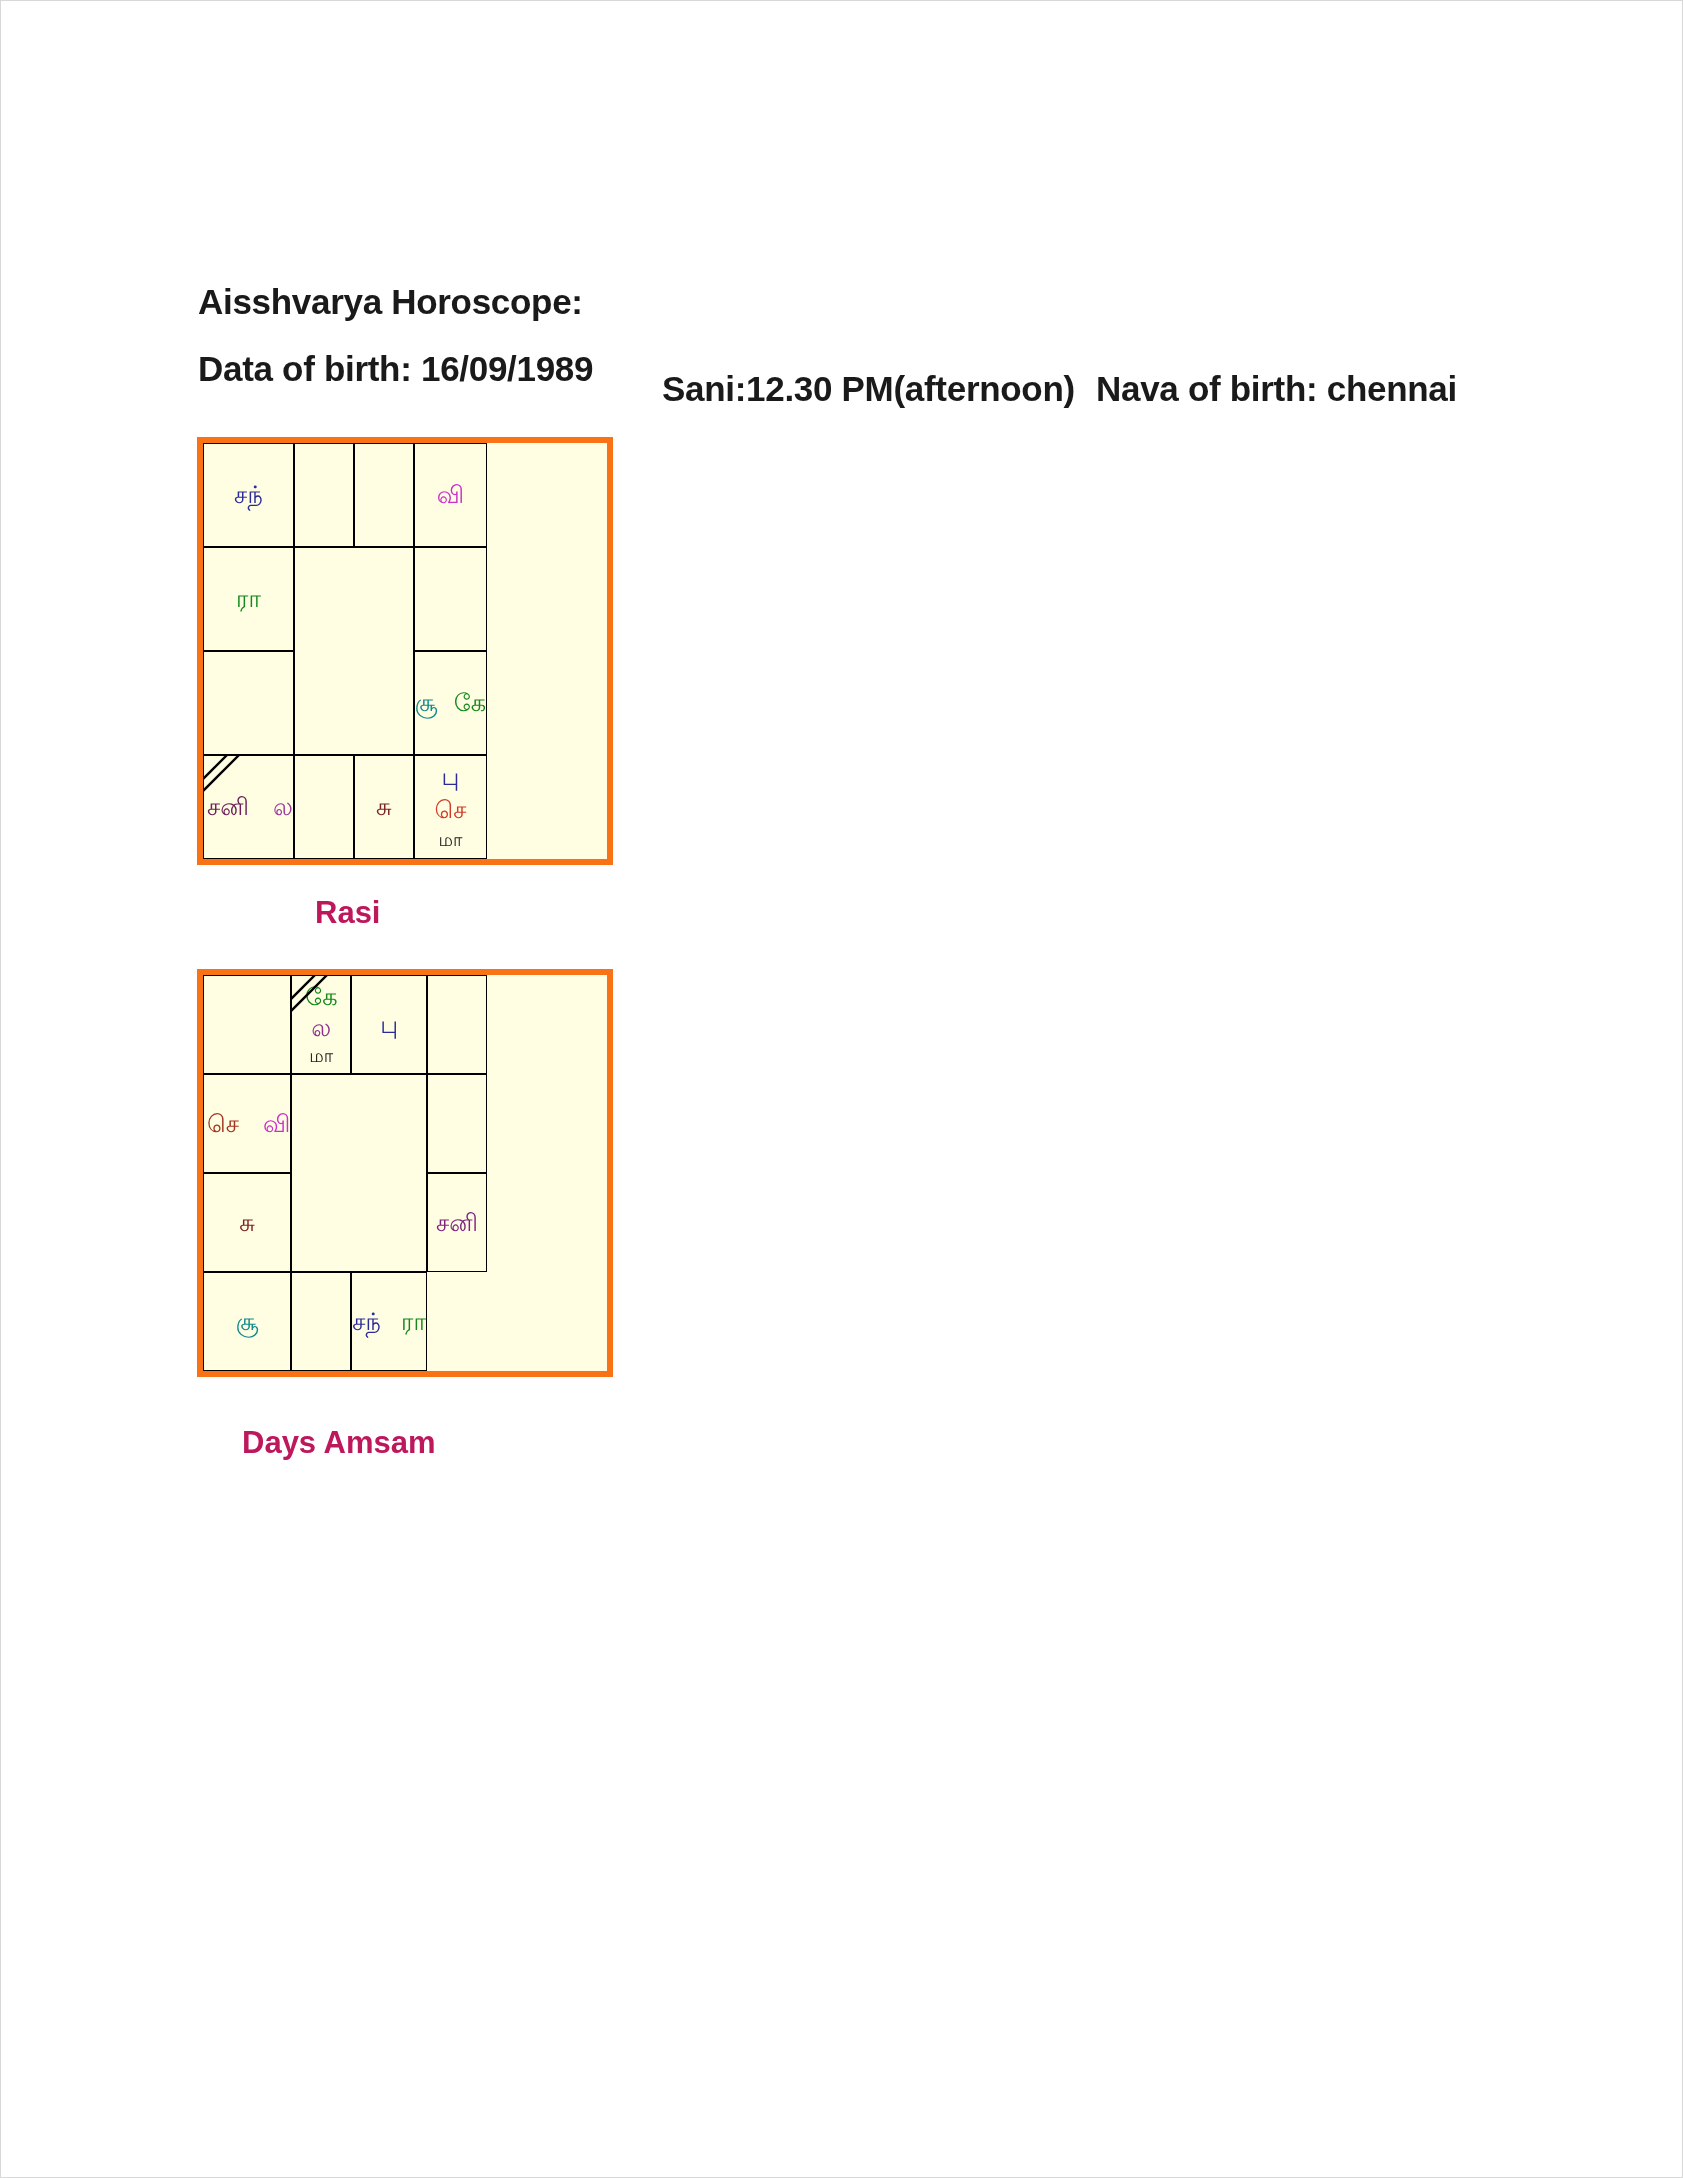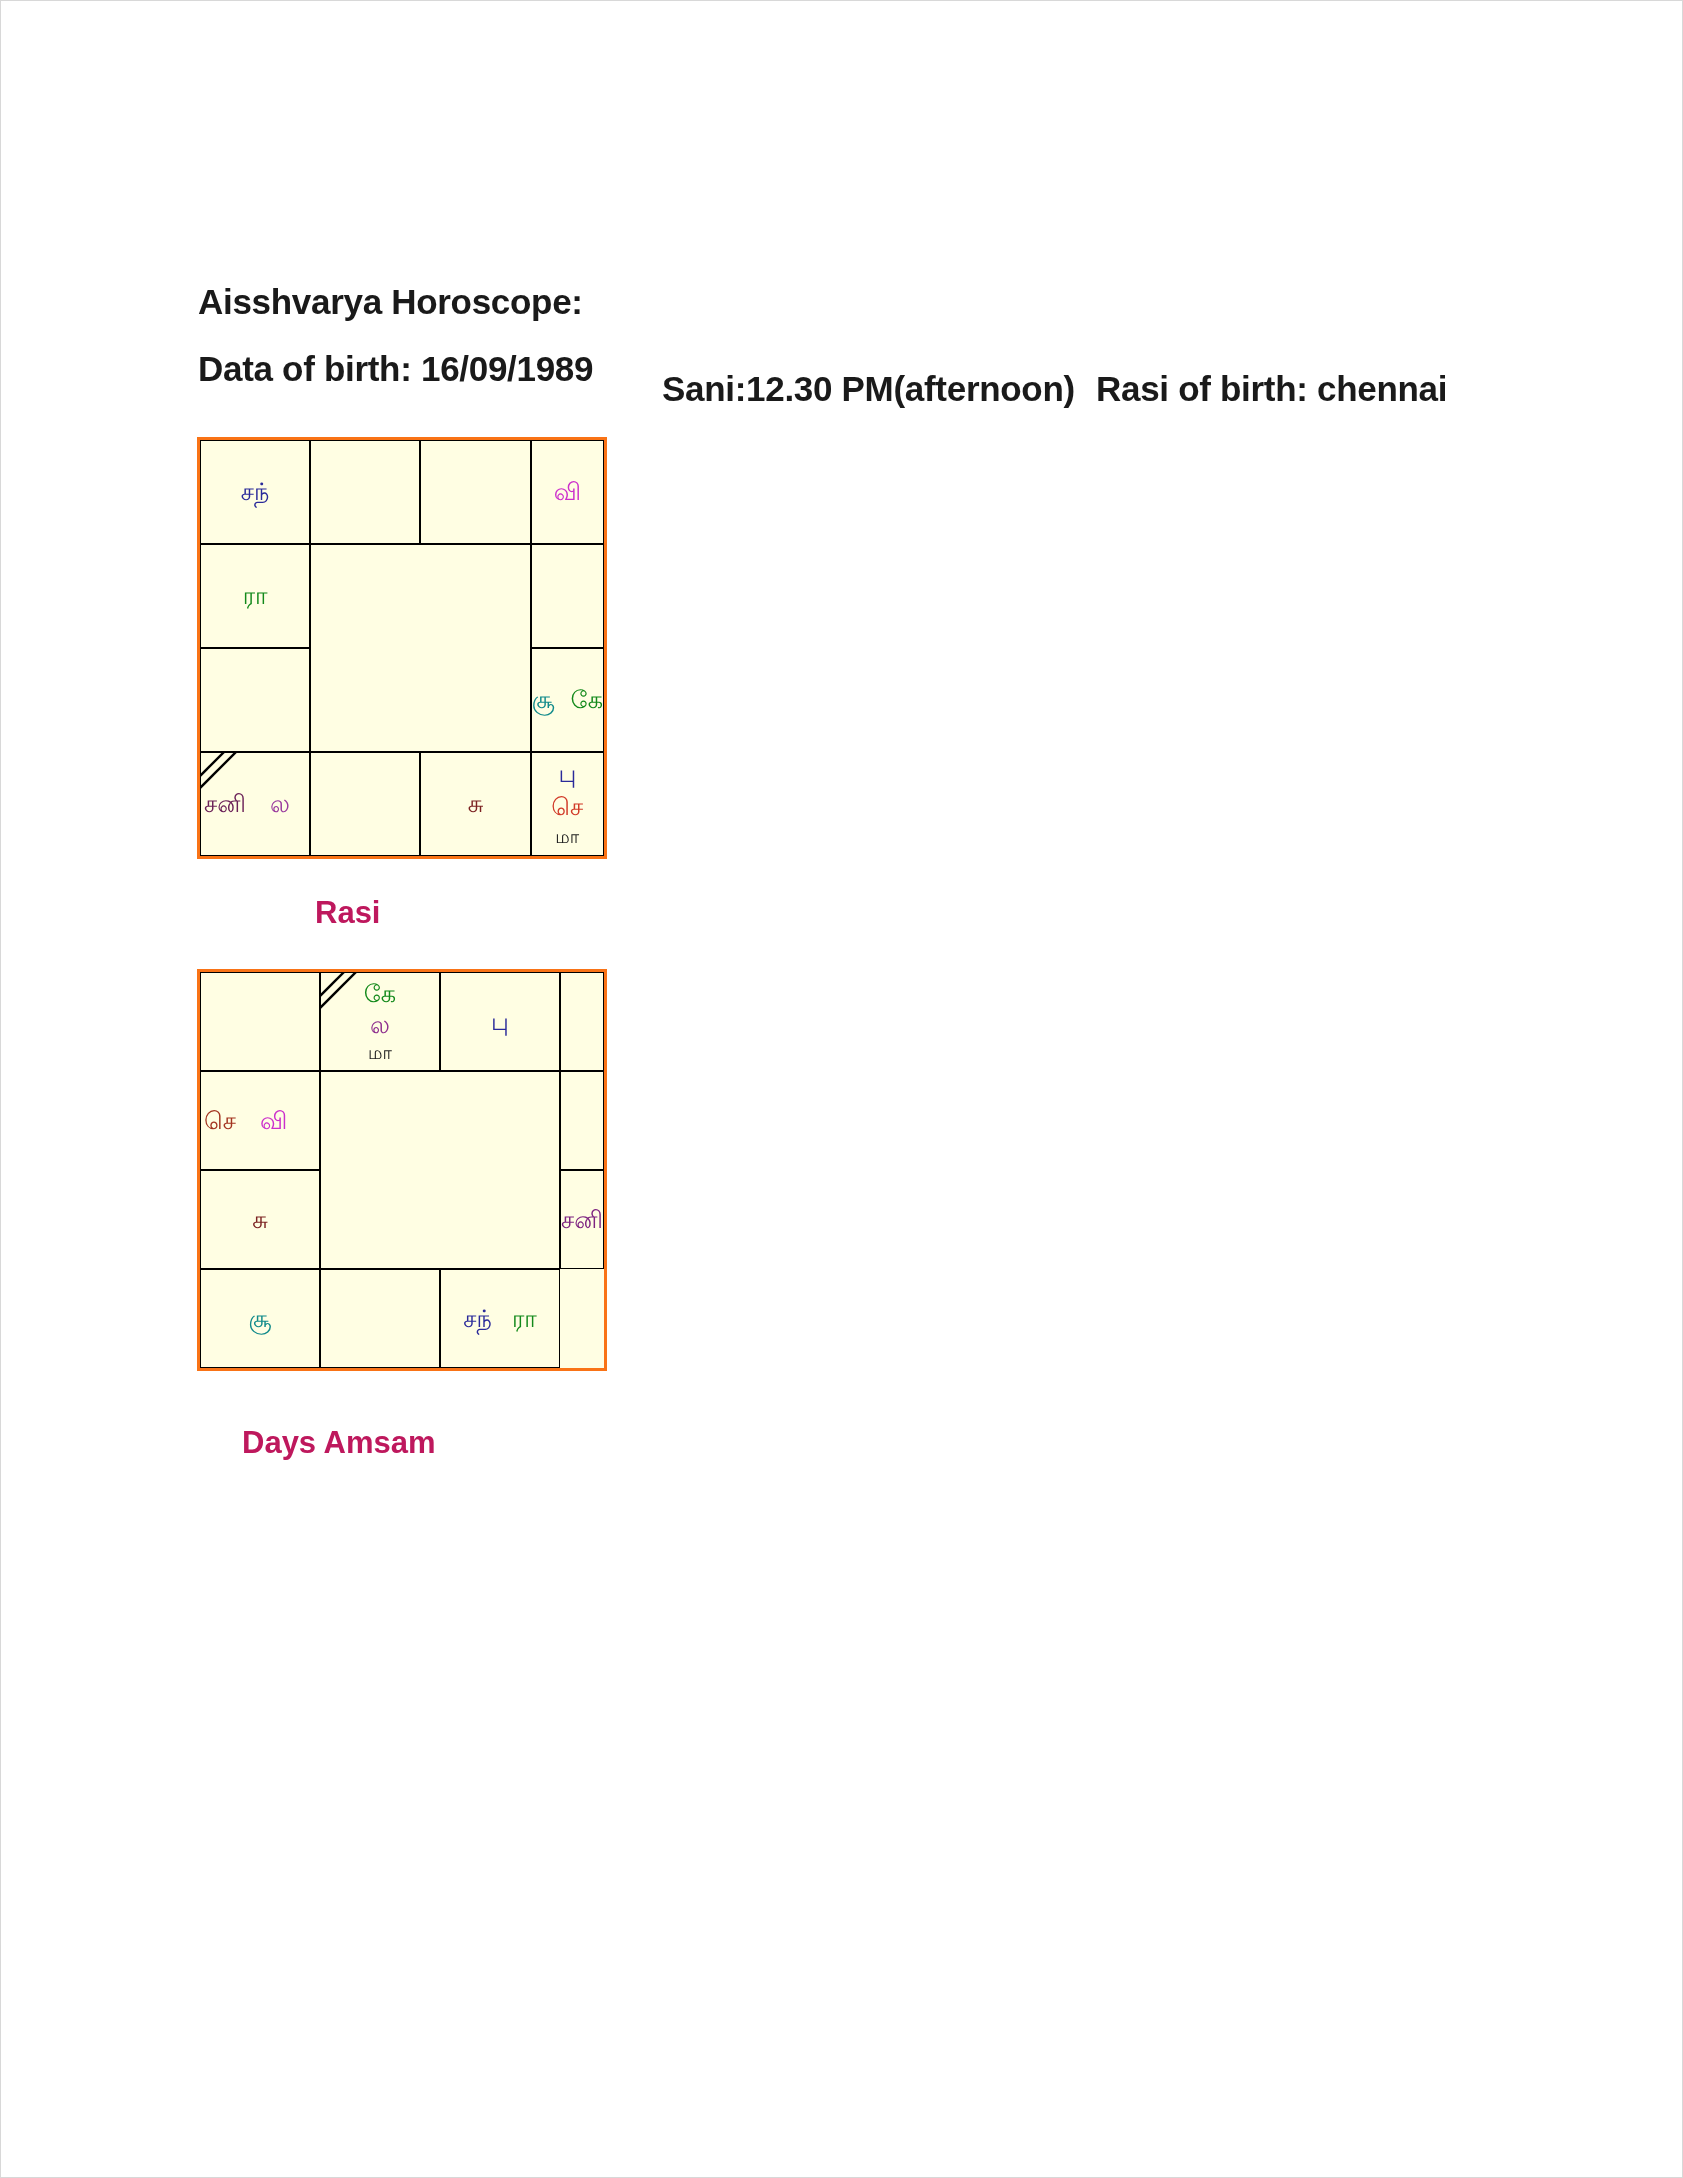--- a/index.html
+++ b/index.html
@@ -4,21 +4,21 @@
 <style>
   html,body{margin:0;padding:0;background:#ffffff;}
   body{width:1683px;height:2178px;position:relative;font-family:"Liberation Sans","DejaVu Sans",sans-serif;}
   .page{position:absolute;left:0;top:0;width:1681px;height:2176px;border:1px solid #d8d8d8;background:#ffffff;}
   .abs{position:absolute;margin:0;white-space:nowrap;}
   .bold-line{font-size:35px;font-weight:bold;color:#1a1a1a;letter-spacing:-0.3px;}
   .title{left:197px;top:281px;}
   .birth-date{left:197px;top:348px;}
   .birth-time{left:661px;top:368px;}
   .birth-place{left:1095px;top:368px;}
-  .chart{position:absolute;display:grid;grid-template-columns:repeat(3,1fr);grid-template-rows:repeat(4,1fr);border:3px solid #f97316;}
+  .chart{position:absolute;display:grid;grid-template-columns:repeat(6,1fr);grid-template-rows:repeat(4,1fr);border:6px solid #f97316;}
   .rasi-chart{left:196px;top:436px;width:404px;height:416px;}
   .amsam-chart{left:196px;top:968px;width:404px;height:396px;}
   .cell{border:1px solid #000;position:relative;display:flex;align-items:center;justify-content:center;gap:20px;}
   .r1c1{grid-area:1/1}.r1c2{grid-area:1/2}.r1c3{grid-area:1/3}.r1c4{grid-area:1/4}
   .r2c1{grid-area:2/1}.r2c4{grid-area:2/4}.r3c1{grid-area:3/1}.r3c4{grid-area:3/4}
   .r4c1{grid-area:4/1}.r4c2{grid-area:4/2}.r4c3{grid-area:4/3}.r4c4{grid-area:4/4}
   .center{grid-area:2/2/4/4;}
   .glyph{font-size:24px;line-height:1;}
   .glyph.small{font-size:18px;}
   .cell.left-align{justify-content:flex-start;padding-left:3px;gap:24px;}
@@ -34,21 +34,21 @@
 </style>
 </head>
 <body>
 
 <div class="page">
 
   <h1 class="abs bold-line title">Aisshvarya Horoscope:</h1>
 
   <div class="abs bold-line birth-date">Data of birth: 16/09/1989</div>
   <div class="abs bold-line birth-time">Sani:12.30 PM(afternoon)</div>
-  <div class="abs bold-line birth-place">Rasi of birth: chennai</div>
+  <div class="abs bold-line birth-place">Nava of birth: chennai</div>
 
   <div class="chart rasi-chart" style="background: rgb(255, 254, 227);">
     <div class="cell r1c1">
       <span class="glyph" style="color: rgb(42, 42, 154);">சந்</span>
     </div>
     <div class="cell r1c2"></div>
     <div class="cell r1c3"></div>
     <div class="cell r1c4">
       <span class="glyph" style="color: rgb(204, 47, 204);">வி</span>
     </div>

